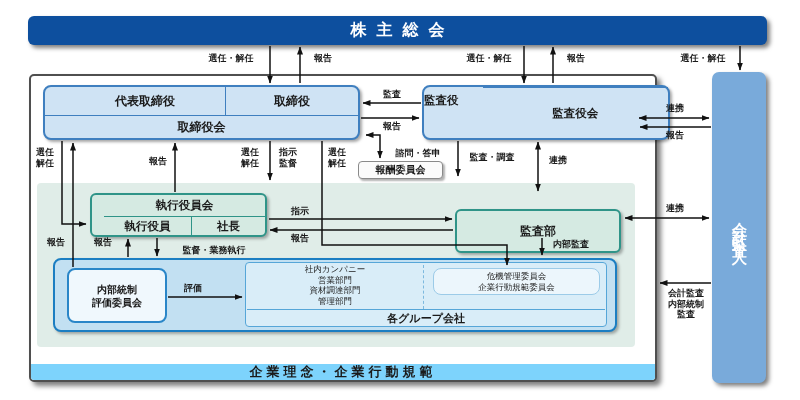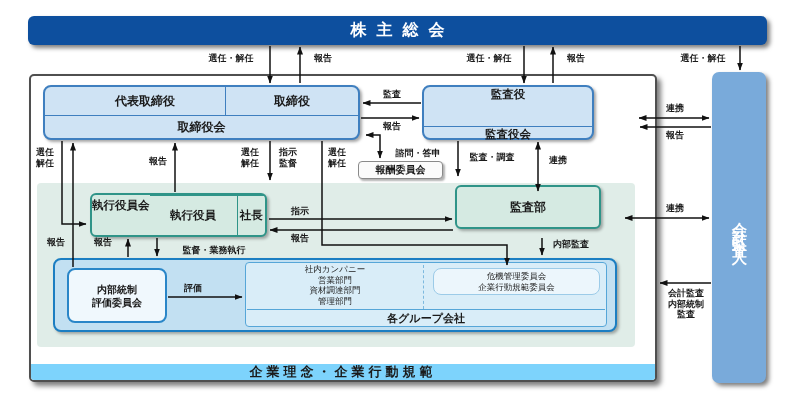--- a/index.html
+++ b/index.html
@@ -20,33 +20,33 @@
   .gray-bar{position:absolute;left:0;right:0;bottom:0;height:16px;background:#7dd3fc;border-radius:0 0 3px 3px;
             display:flex;align-items:center;justify-content:center;font-size:13px;font-weight:bold;letter-spacing:4px;color:#1a1a1a;}
   .green{left:37px;top:183px;width:598px;height:164px;background:#e0ede8;border-radius:4px;z-index:2;}
   
   .blue-box{border:2px solid #3f7fbf;background:#cfe3f4;border-radius:8px;box-shadow:2px 2px 3px rgba(0,0,0,.35);z-index:3;}
   .bod{left:43px;top:85px;width:317px;height:55px;display:flex;flex-direction:column;}
   .bod .r1{height:28px;display:flex;margin-left:20px;}
   .bod .c1{width:160px;border-right:1.5px solid #3f7fbf;display:flex;align-items:center;justify-content:center;}
   .bod .c2{flex:1;display:flex;align-items:center;justify-content:center;}
   .bod .r2{flex:1;border-top:1.5px solid #3f7fbf;display:flex;align-items:center;justify-content:center;}
-  .aud{left:422px;top:85px;width:172px;height:55px;display:flex;flex-direction:column;gap:24px;}
+  .aud{left:422px;top:85px;width:248px;height:55px;display:flex;flex-direction:row;gap:24px;}
   .aud .r1{height:27px;display:flex;align-items:center;justify-content:center;}
   .aud .r2{flex:1;border-top:1.5px solid #3f7fbf;display:flex;align-items:center;justify-content:center;}
   .box-label{font-size:12px;font-weight:bold;}
   
   .teal-box{border:2px solid #2f9488;background:#d5eae2;border-radius:6px;box-shadow:2px 2px 3px rgba(0,0,0,.3);z-index:3;}
-  .exec{left:90px;top:193px;width:177px;height:44px;display:flex;flex-direction:row;}
+  .exec{left:90px;top:193px;width:177px;height:44px;display:flex;flex-direction:column;padding-left:12px;}
   .exec .r1{height:21px;display:flex;align-items:center;justify-content:center;}
   .exec .r2{flex:1;border-top:1.5px solid #2f9488;display:flex;}
   .exec .c1{width:87px;border-right:1.5px solid #2f9488;display:flex;align-items:center;justify-content:center;}
   .exec .c2{flex:1;display:flex;align-items:center;justify-content:center;}
   .exec .box-label,.aud .box-label{font-size:11.5px;}
-  .adept{left:455px;top:185px;width:146px;height:44px;display:flex;align-items:center;justify-content:center;}
+  .adept{left:455px;top:209px;width:166px;height:44px;display:flex;align-items:center;justify-content:center;}
   
   .hoshu{left:358px;top:161px;width:85px;height:18px;background:#fbfbfb;border:1.5px solid#8a8a8a;border-radius:4px;
          box-shadow:2px 2px 2px rgba(0,0,0,.3);display:flex;align-items:center;justify-content:center;
          font-size:10px;font-weight:bold;z-index:3;}
   
   .group-outer{left:53px;top:258px;width:564px;height:74px;border:2px solid #1b7ec2;background:#c2e0f2;
                border-radius:8px;box-shadow:2px 2px 3px rgba(0,0,0,.3);z-index:3;}
   .icc{left:67px;top:268px;width:100px;height:55px;border:2px solid #2a86c8;background:#f0f8fd;border-radius:8px;
        display:flex;align-items:center;justify-content:center;text-align:center;font-size:10px;font-weight:bold;
        line-height:13px;white-space:pre-line;z-index:3;}

